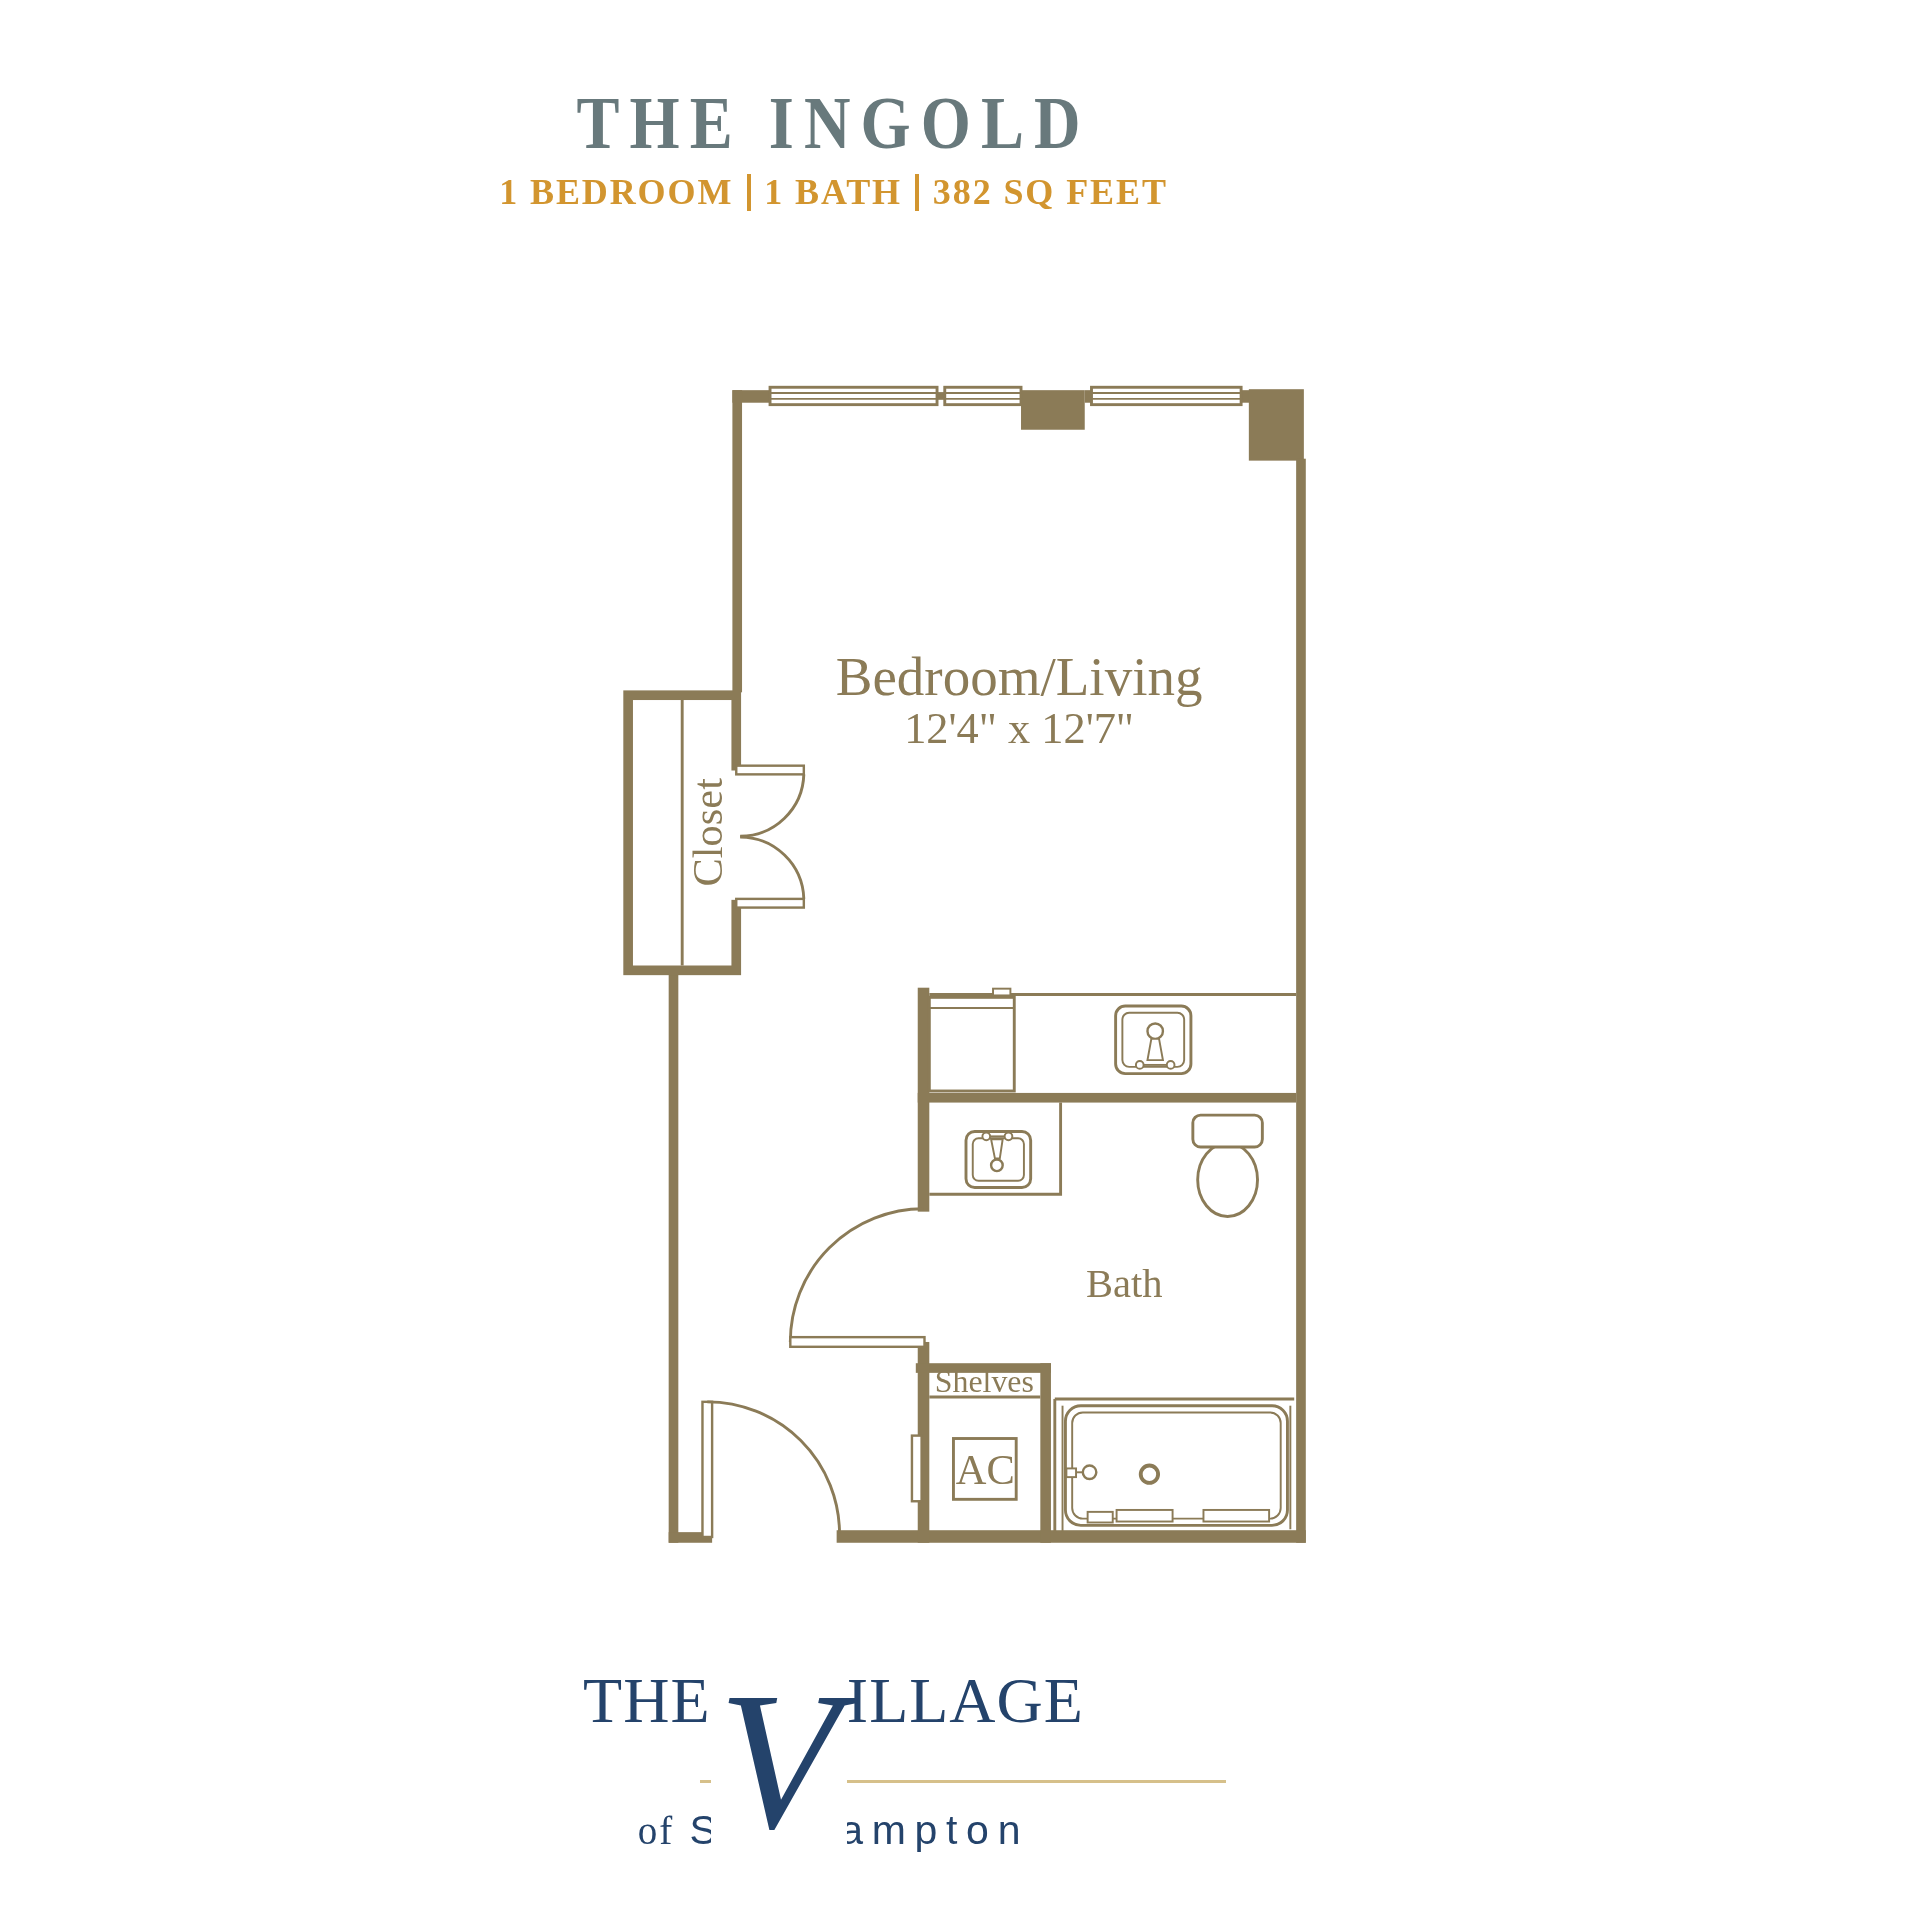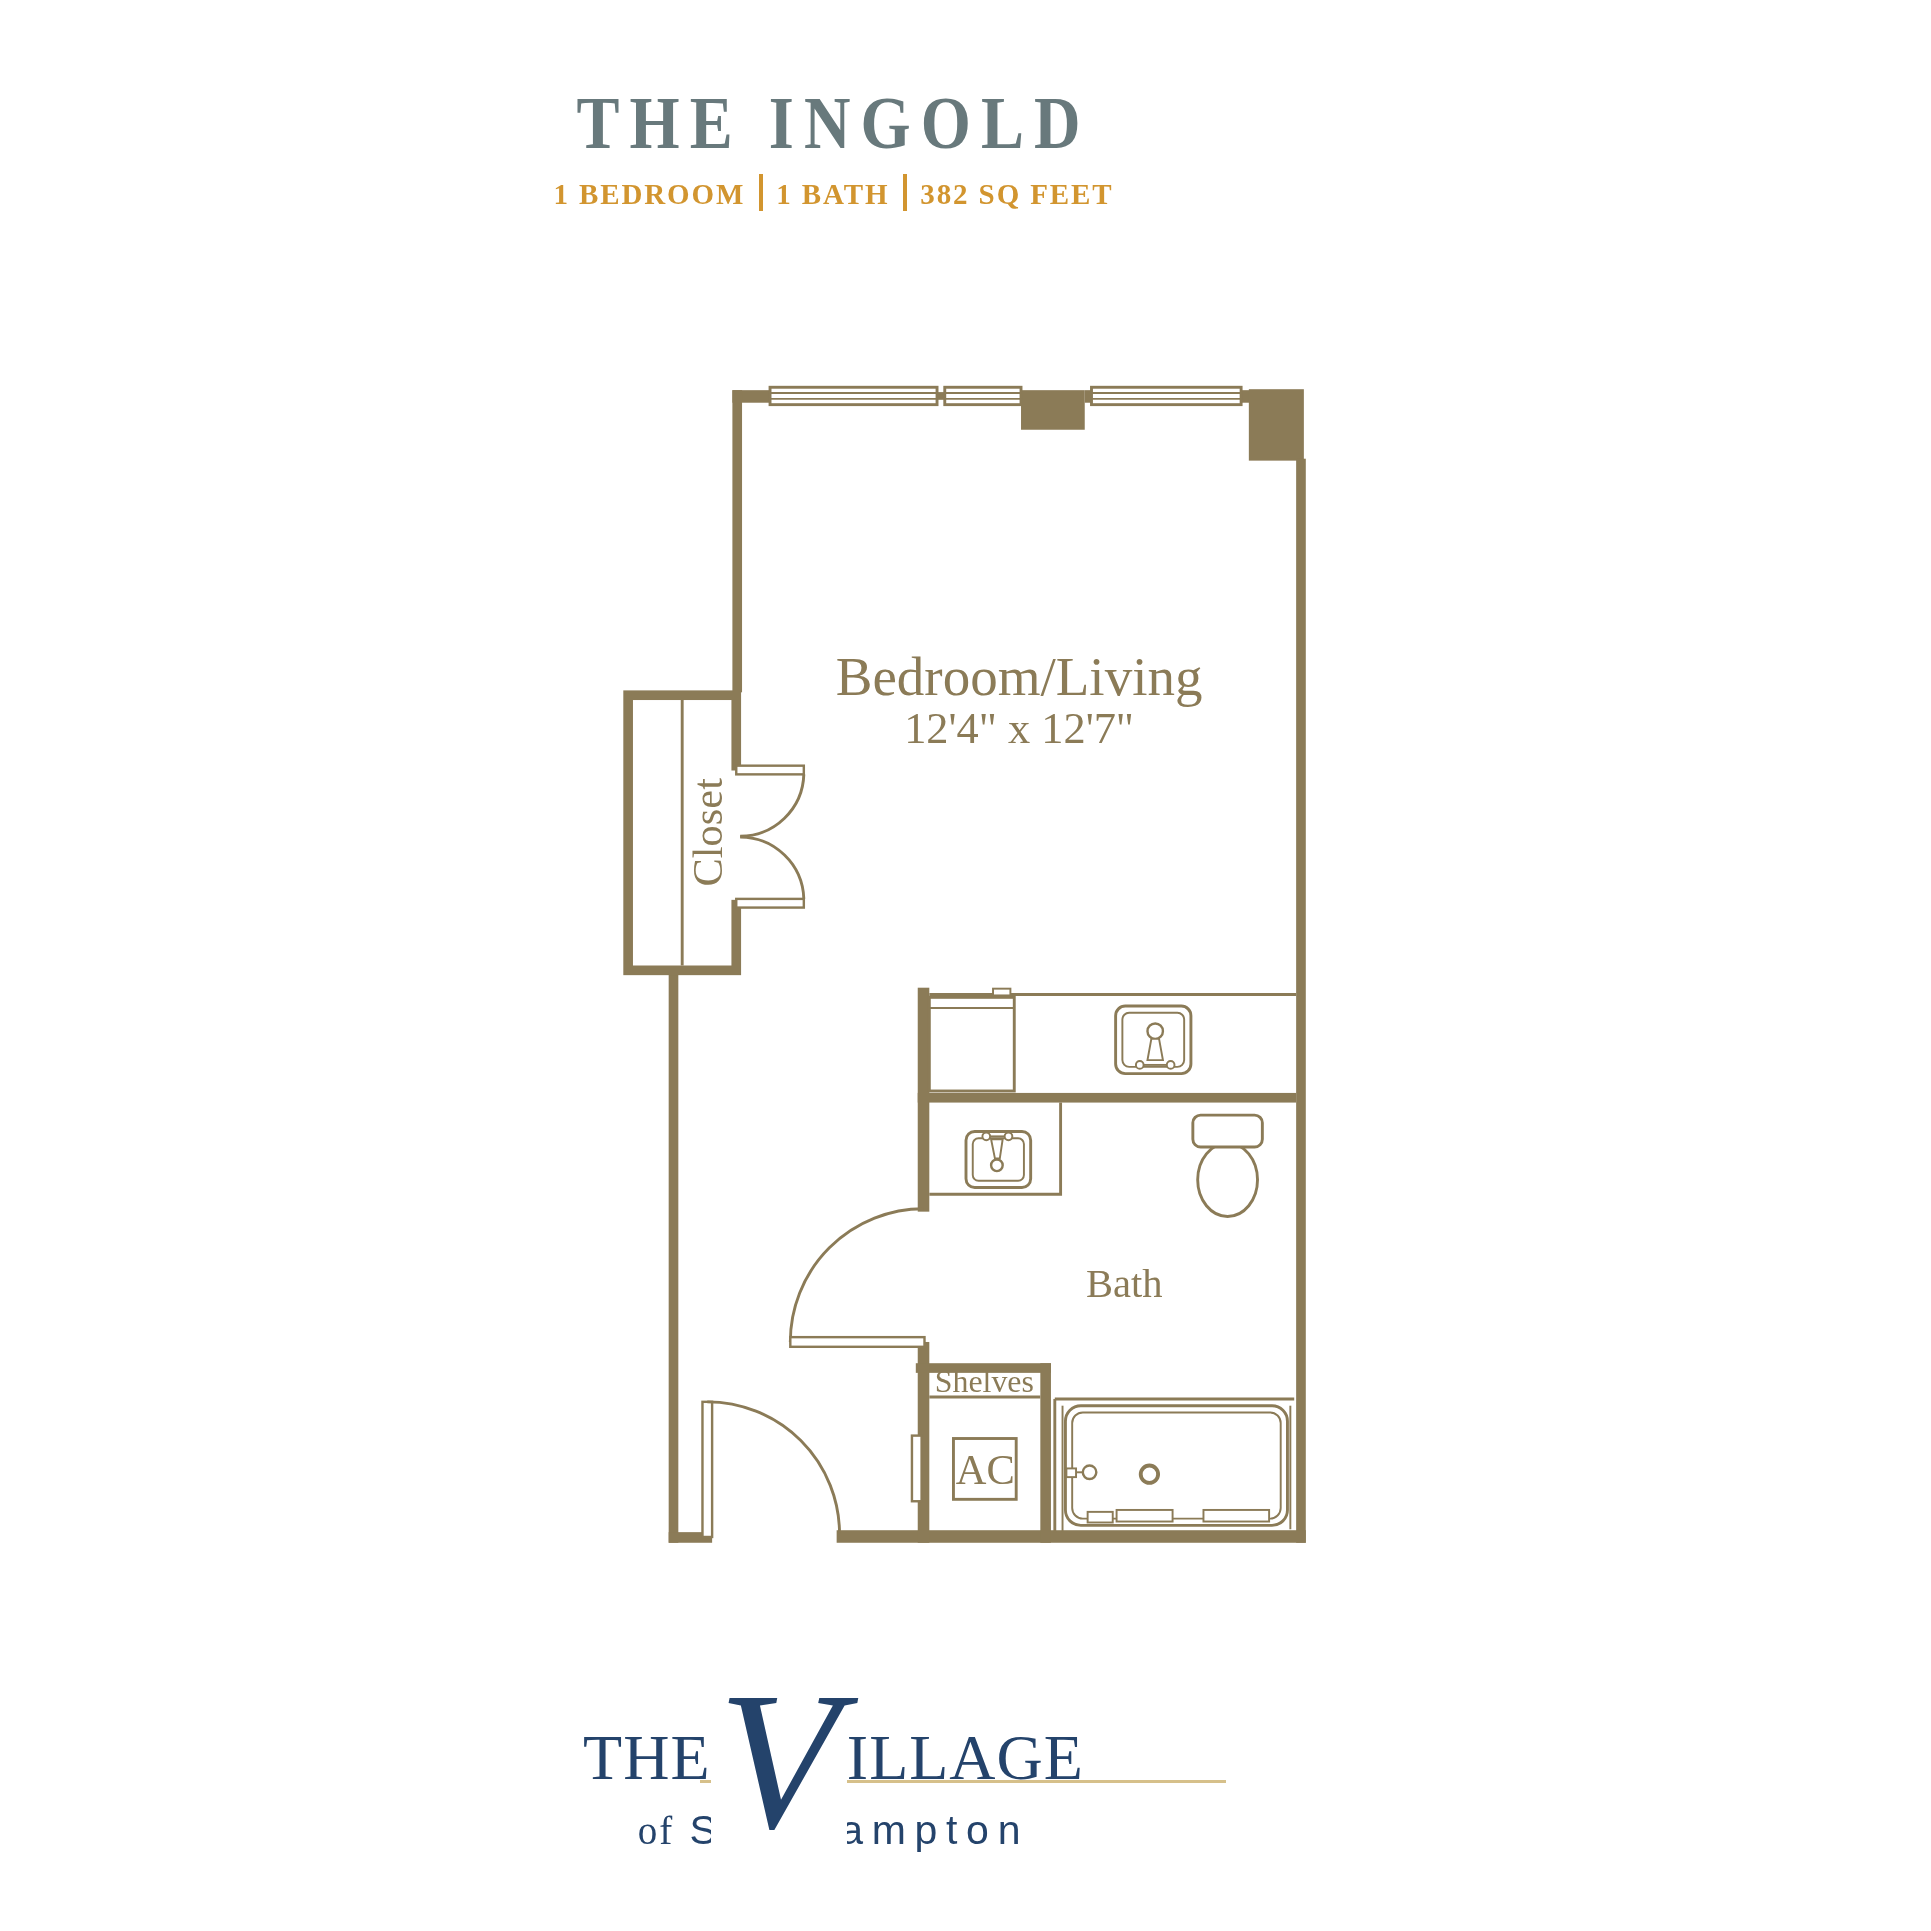--- a/index.html
+++ b/index.html
@@ -17,21 +17,21 @@
     font-size:74px; line-height:1.15;
     font-weight:bold;
     letter-spacing:11.6px;
     color:#68797c;
     transform:scaleX(0.87);
     transform-origin:center;
     white-space:nowrap;
   }
   .plan-specs {
     margin-top:7.7px;
-    font-size:29px; line-height:1;
+    font-size:36px; line-height:1;
     font-weight:bold;
     letter-spacing:1.9px;
     color:#d2952f;
     white-space:nowrap;
   }
   .spec-divider {
     display:inline-block;
     width:3.9px; height:37px;
     background:#d2952f;
     margin:0 13.5px;
@@ -44,21 +44,21 @@
     fill:#8b7b57;
   }
   
   .logo { position:absolute; top:1612px; left:0; width:100%; }
   .logo-rule {
     position:absolute; top:168px; left:700px;
     width:526px; height:2.9px;
     background:#d6c08a; z-index:0;
   }
   .logo-main {
-    display:flex; align-items:flex-end; justify-content:center;
+    display:flex; align-items:center; justify-content:center;
     color:#24436b; white-space:nowrap;
   }
   .logo-the, .logo-illage {
     font-size:64px; line-height:1; letter-spacing:1px;
     position:relative; z-index:0;
   }
   .logo-v {
     font-size:198px; line-height:0.9;
     font-style:italic;
     position:relative; top:60px; z-index:1;

